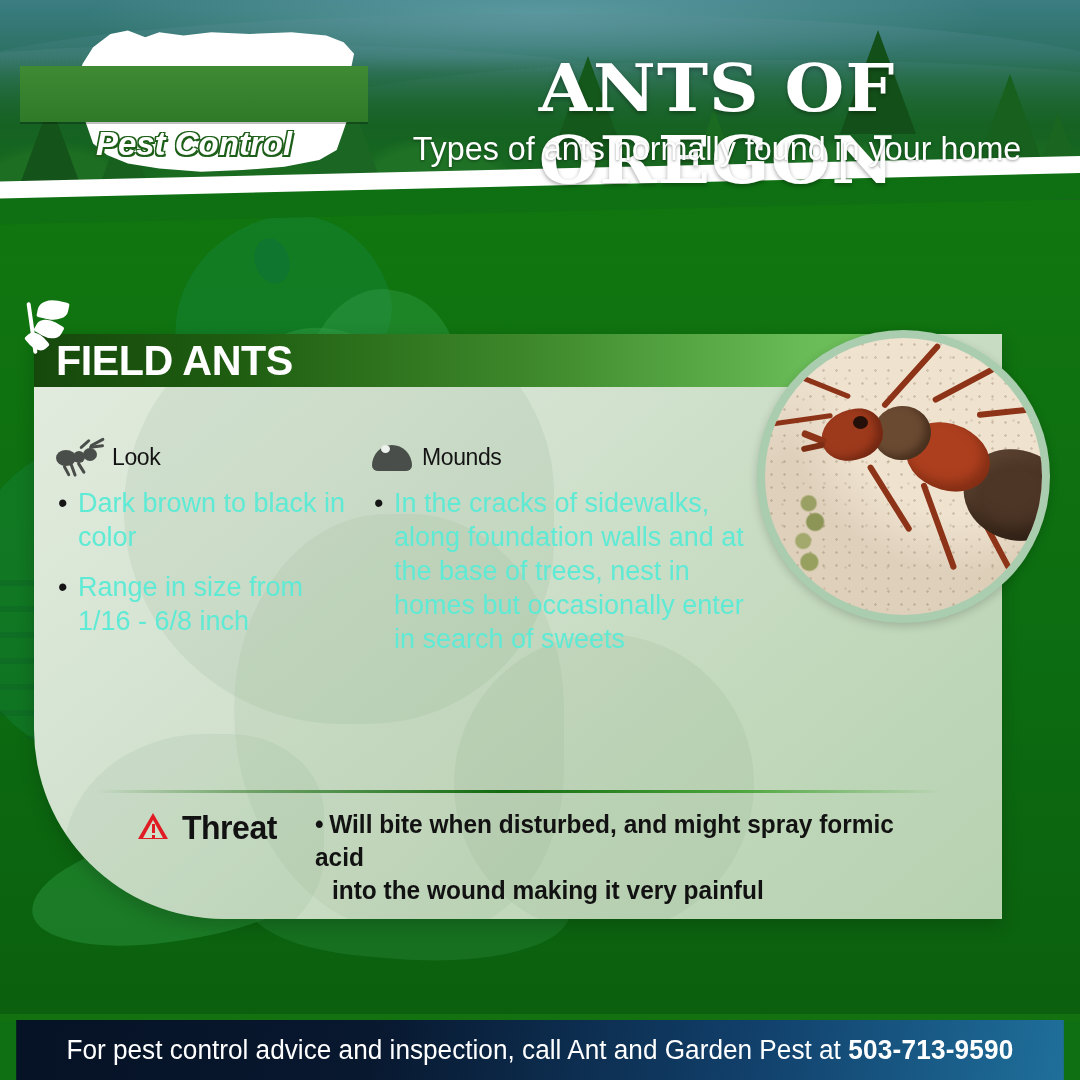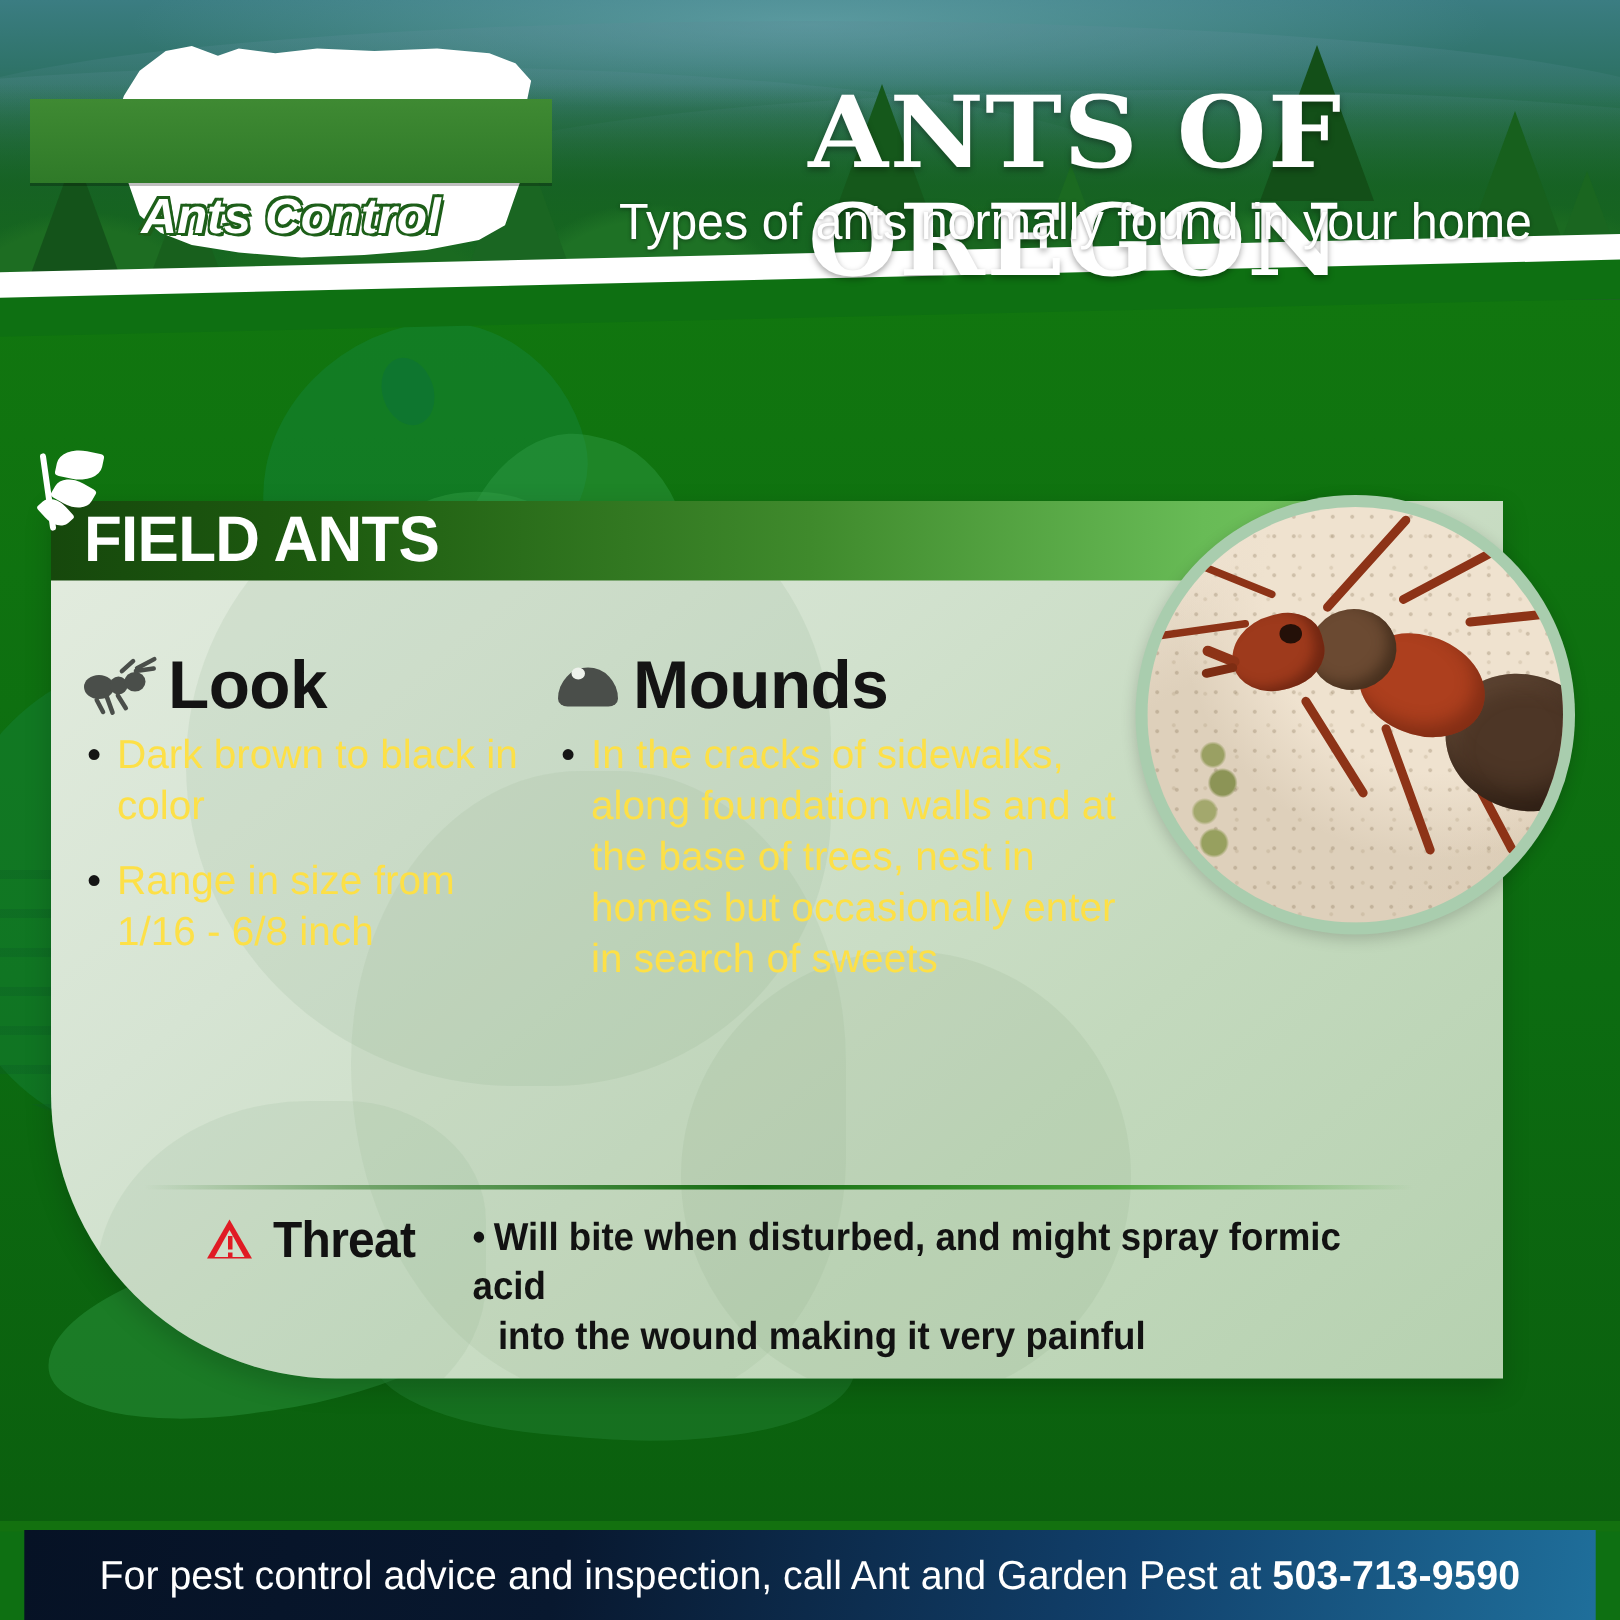--- a/index.html
+++ b/index.html
@@ -268,21 +268,21 @@
   .pa-l6 { left:204px; top:152px; width:86px; height:6px; transform:rotate(62deg); }
 
   
   .col { position:absolute; z-index:6; }
   .col-look   { left:56px;  top:436px; width:300px; }
   .col-hab    { left:372px; top:436px; width:400px; }
 
   .sec-head {
     display:flex; align-items:center; gap:10px; height:42px; margin-bottom:8px;
   }
-  .sec-head .label { font-size:45px; font-weight:bold; color:#141414; letter-spacing:-.4px; }
+  .sec-head .label { font-size:23px; font-weight:normal; color:#141414; letter-spacing:-.4px; }
 
   
   .ant-ico { position:relative; width:46px; height:30px; flex:0 0 46px; }
   .ant-ico span { position:absolute; background:#4a4e4a; }
   .ant-ico .g  { left:0;  top:8px;  width:20px; height:16px; border-radius:50%; }
   .ant-ico .t  { left:17px;top:9px;  width:12px; height:12px; border-radius:50%; }
   .ant-ico .h  { left:27px;top:6px;  width:14px; height:13px; border-radius:50%; }
   .ant-ico .a1 { left:33px;top:-1px; width:16px; height:2.5px; border-radius:2px; transform:rotate(-28deg); }
   .ant-ico .a2 { left:33px;top:3px;  width:15px; height:2.5px; border-radius:2px; transform:rotate(-8deg); }
   .ant-ico .lg { height:2.5px; border-radius:2px; transform-origin:left center; }
@@ -298,21 +298,21 @@
     border-radius:50% 50% 16% 16% / 80% 80% 20% 20%;
   }
   .mound-ico .hl {
     position:absolute; left:9px; top:3px; width:9px; height:8px; background:#eef2ec;
     border-radius:50%;
   }
 
   ul.bl { list-style:none; }
   ul.bl li {
     position:relative; padding-left:22px; margin-bottom:16px;
-    font-size:27px; line-height:34px; color:#fde047;
+    font-size:27px; line-height:34px; color:#5eead4;
   }
   ul.bl li::before {
     content:"\2022"; position:absolute; left:2px; top:0; font-size:27px; color:#151515;
   }
 
   
   .divider {
     position:absolute; left:96px; top:790px; width:846px; height:3px; z-index:6;
     background:linear-gradient(to right, rgba(120,170,110,0) 0%, rgba(60,130,50,.55) 16%,
       #136b10 48%, #4ca63c 76%, rgba(140,200,130,0) 100%);
@@ -396,21 +396,21 @@
       </div>
     <div class="tree" style="left:1030px;width:56px; height:92px;">
         <i class="t2" style="border-bottom-color:#1a6620"></i>
       </div>
   </div>
 
   <div class="logo">
     <div class="or-shape"></div>
     <div class="logo-band-top"></div>
     <div class="logo-band"></div>
-    <div class="logo-sub">Ants Control</div>
+    <div class="logo-sub">Pest Control</div>
   </div>
 
   <div class="title">ANTS OF OREGON</div>
   <div class="subtitle">Types of ants normally found in your home</div>
 
   <div class="body-bg">
     <div class="wm wm-head"></div>
     <div class="wm wm-eye"></div>
     <div class="wm wm-jaw"></div>
     <div class="wm wm-hand"></div>

